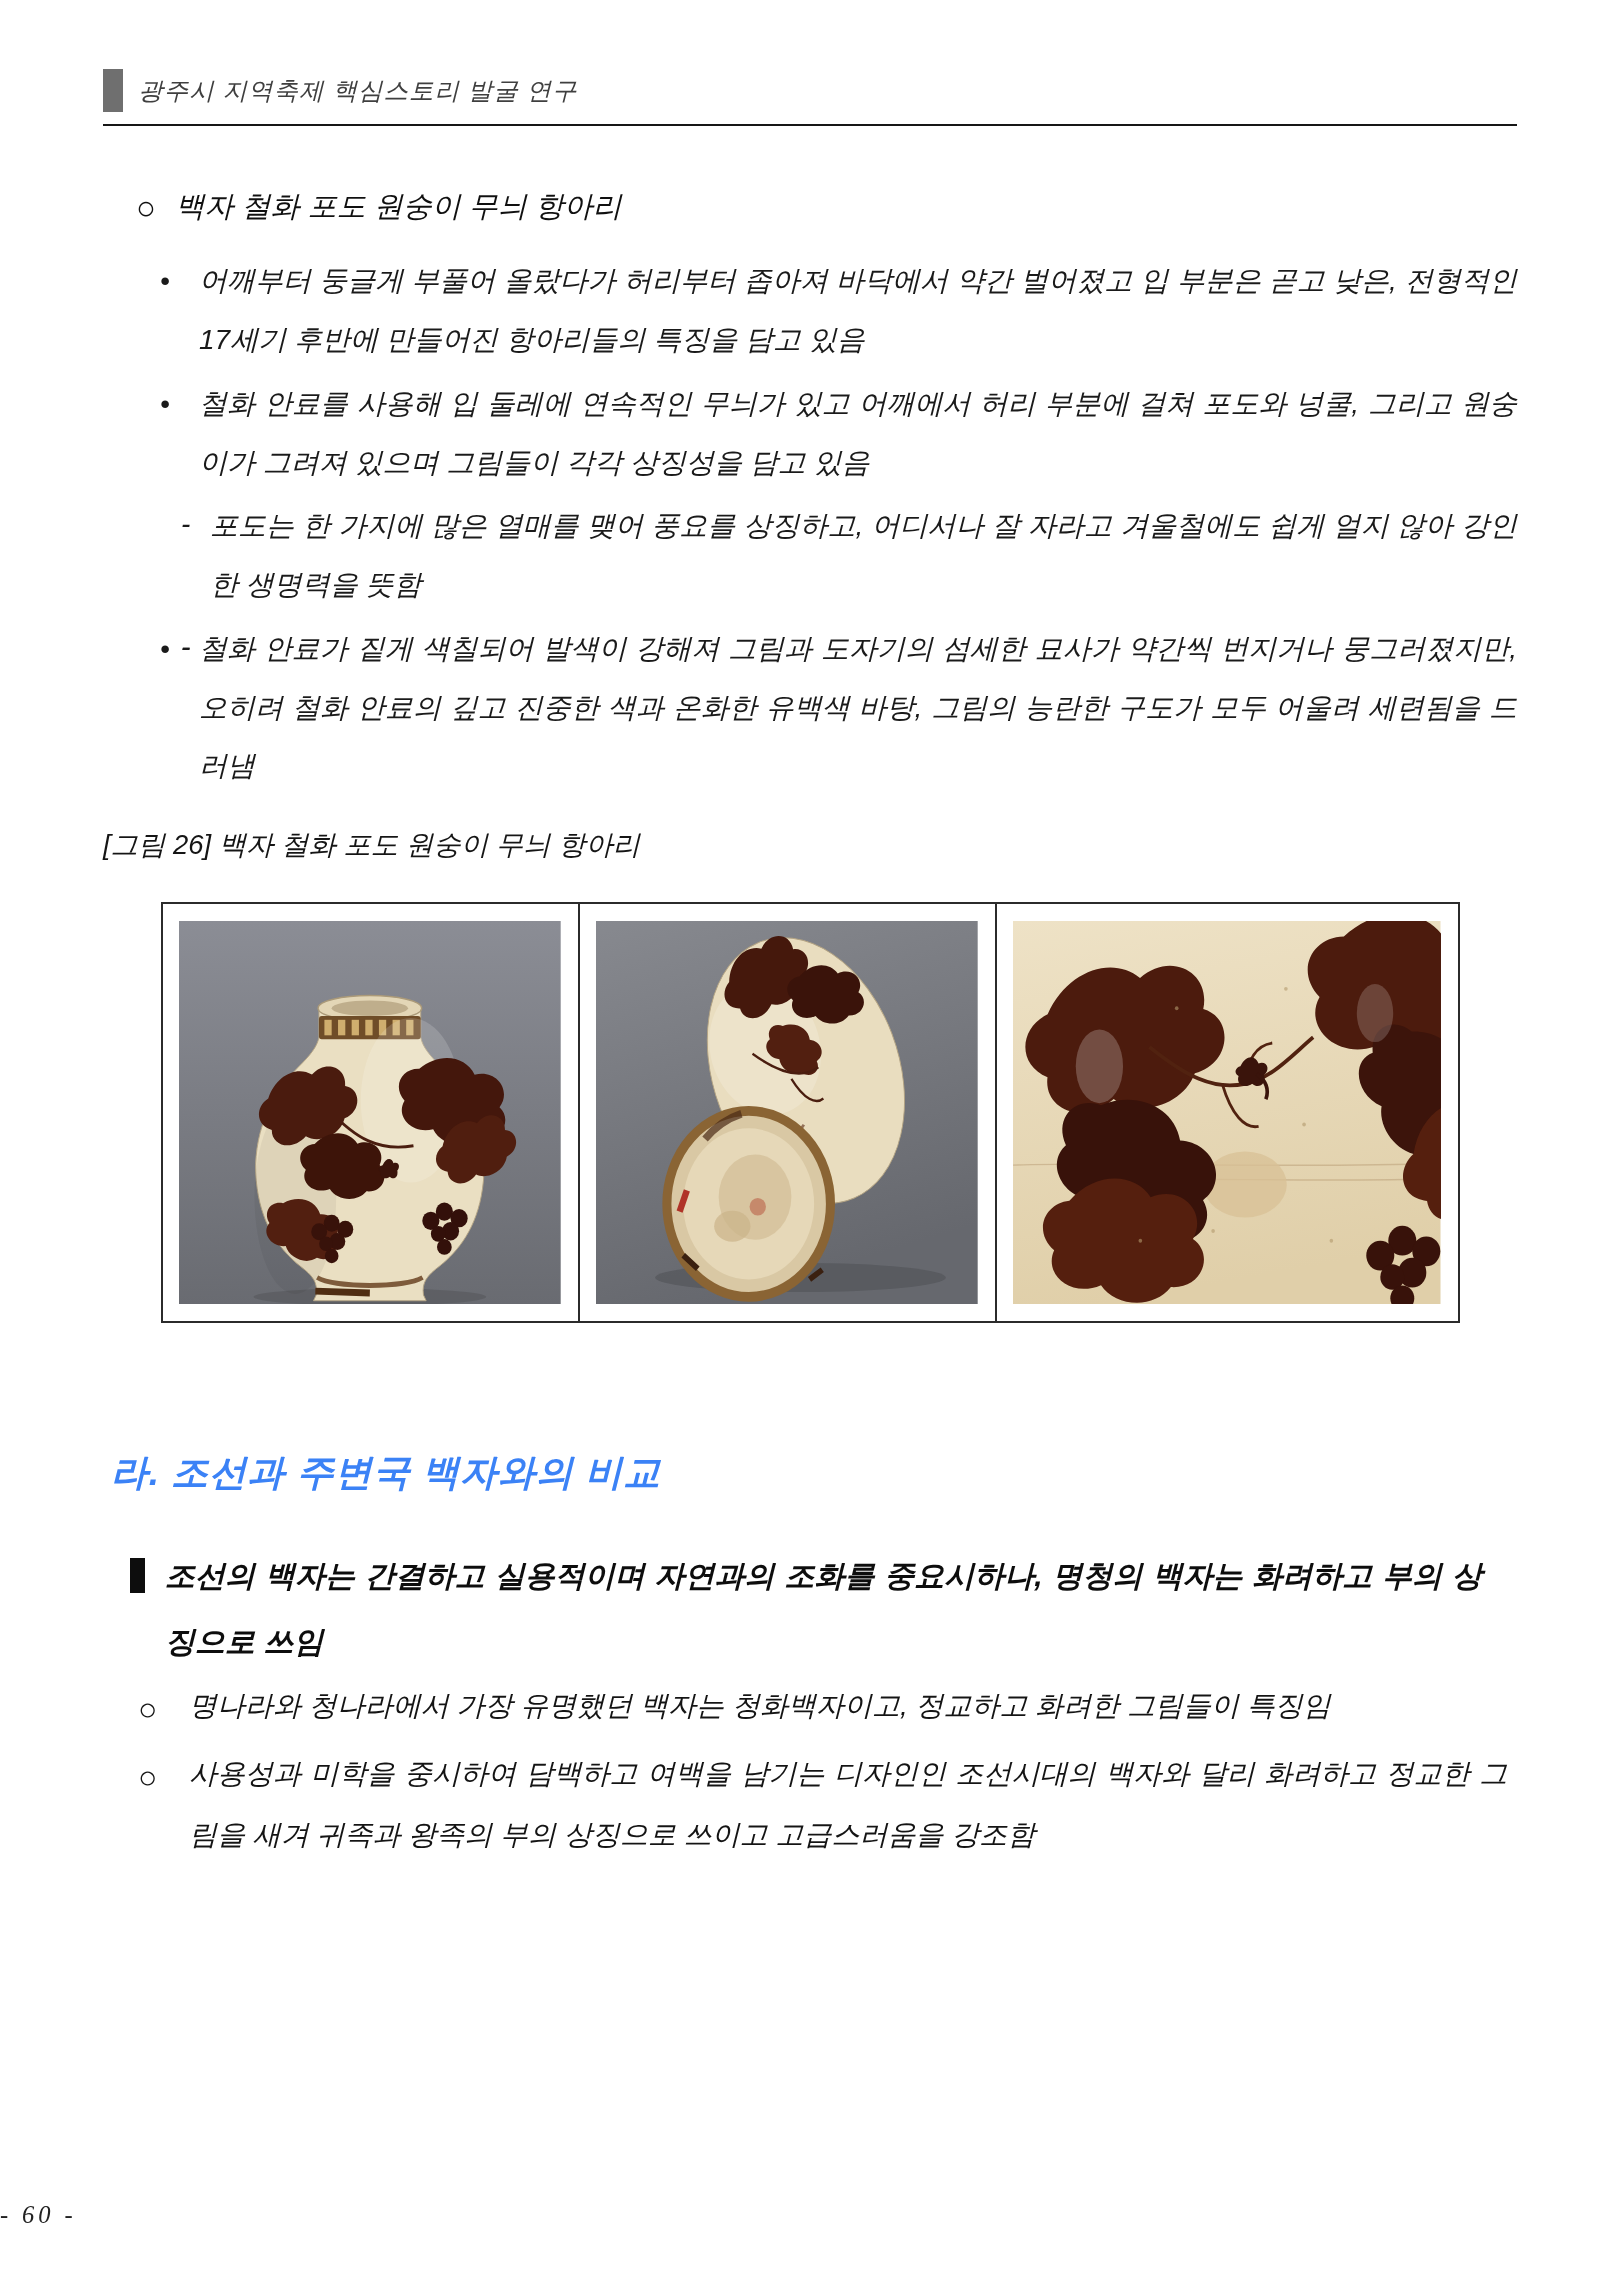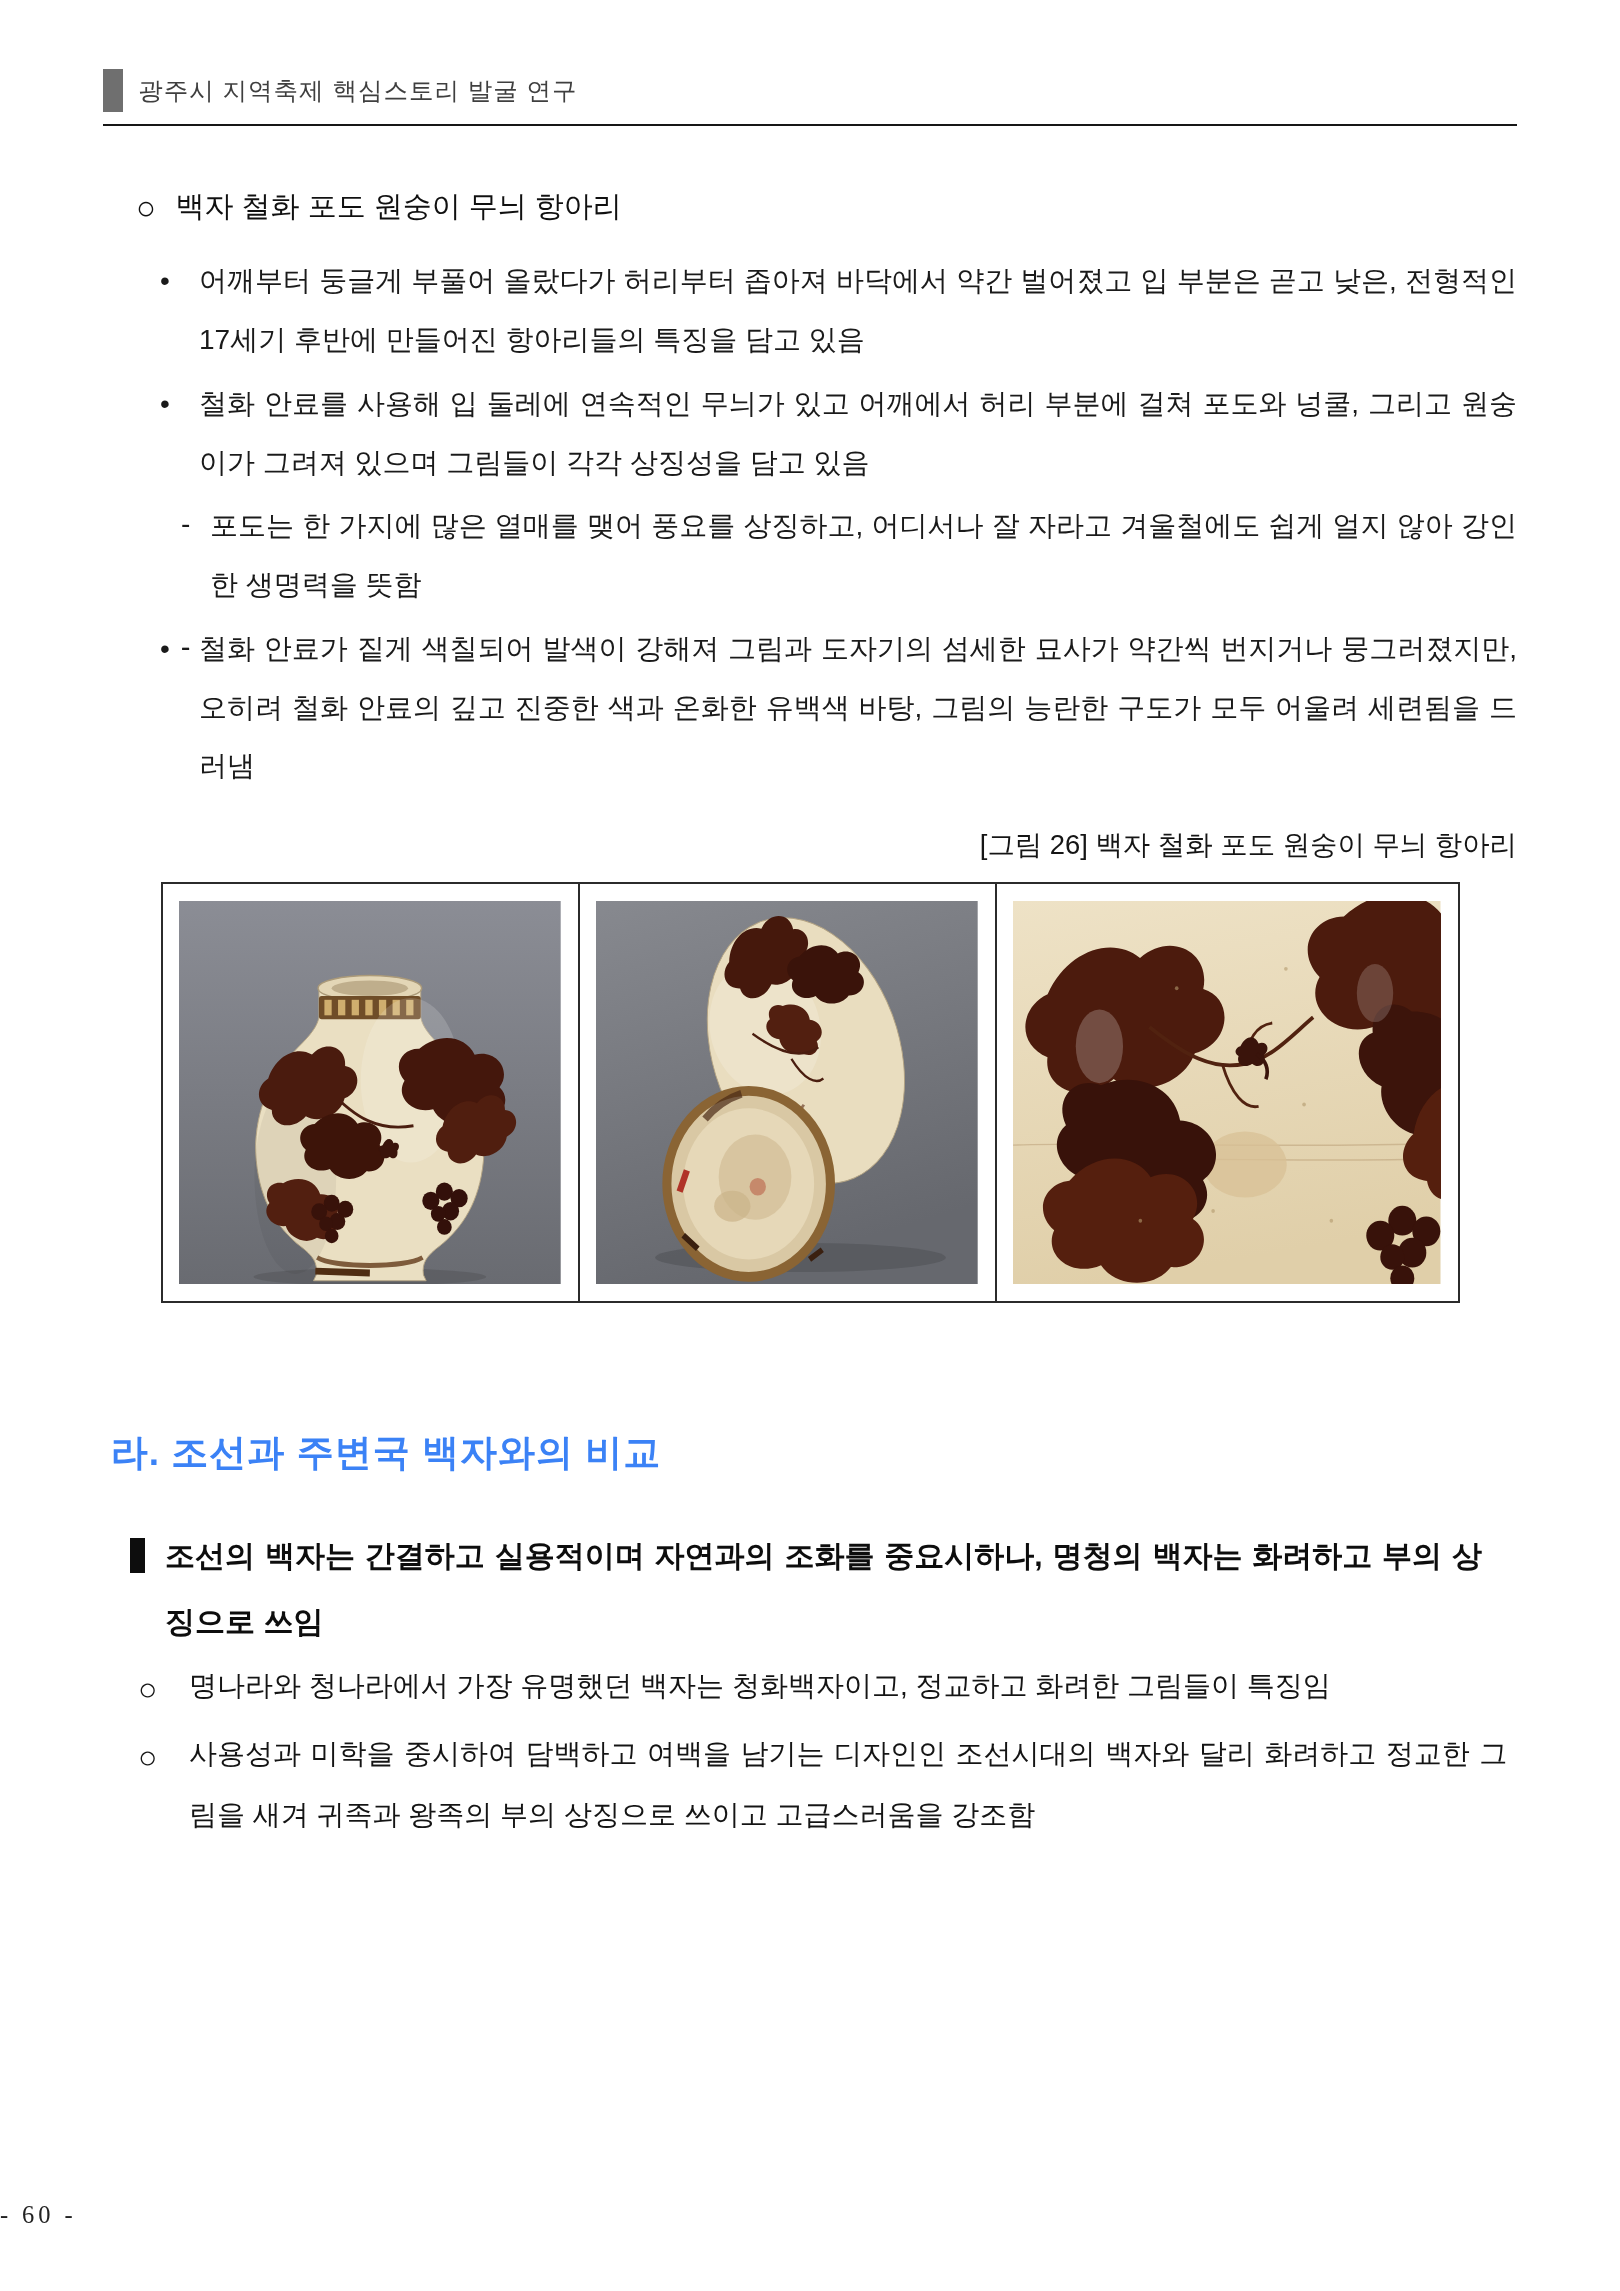--- a/index.html
+++ b/index.html
@@ -1,18 +1,18 @@
 <!DOCTYPE html>
 <html><head>
 <meta charset="utf-8">
 <style>
   html,body{margin:0;padding:0;background:#ffffff;}
   body{width:1620px;height:2292px;position:relative;overflow:hidden;
        font-family:"Liberation Sans","DejaVu Sans",sans-serif;color:#1a1a1a;}
-  .page{box-sizing:border-box;width:1620px;height:2292px;padding:69px 103px 0 103px;position:relative;}
+  .page{box-sizing:border-box;width:1620px;height:2292px;padding:69px 103px 0 103px;position:relative;font-style:italic;}
 
   
   .header{display:flex;align-items:center;gap:15.7px;border-bottom:2.9px solid #161616;padding-bottom:11.8px;}
   .hbar{width:19.6px;height:43px;background:#6f6f6f;flex:0 0 auto;}
   .htitle{font-size:24.5px;color:#3f3f3f;letter-spacing:1px;}
 
   main{display:block;margin-top:61px;}
 
   
   .h1{display:flex;align-items:center;gap:19.6px;margin:0 0 25.5px 33px;font-size:29px;color:#101010;}
@@ -20,21 +20,21 @@
 
   
   .list{margin:0;}
   .li{position:relative;font-size:28px;line-height:2.1;text-align:justify;word-break:break-all;margin-bottom:4.9px;color:#1a1a1a;}
   .li .mk{position:absolute;left:0;top:0;}
   .li.lvl1{margin-left:57px;padding-left:39px;}
   .li.lvl2{margin-left:78px;padding-left:29px;}
   .li.lvl2 .mk{top:-2px;}
 
   
-  .caption{text-align:right;font-size:27.4px;margin:31px 0 19px 0;color:#151515;}
+  .caption{text-align:left;font-size:27.4px;margin:31px 0 39px 0;color:#151515;}
   .figbox{width:1299px;height:421px;margin:0 auto;border:2px solid #2b2b2b;display:flex;box-sizing:border-box;background:#ffffff;}
   .figcell{box-sizing:border-box;padding:16.7px;border-right:2px solid #2b2b2b;display:flex;}
   .figcell:last-child{border-right:none;}
   .figcell.c1{flex:1 1 0;}
   .figcell.c2{flex:1 1 0;}
   .figcell.c3{flex:1.12 1 0;}
   .figcell svg{width:100%;height:100%;display:block;}
 
   
   .h0{font-size:37px;font-weight:bold;color:#3b82f6;margin:125px 0 0 7.8px;letter-spacing:1px;}

